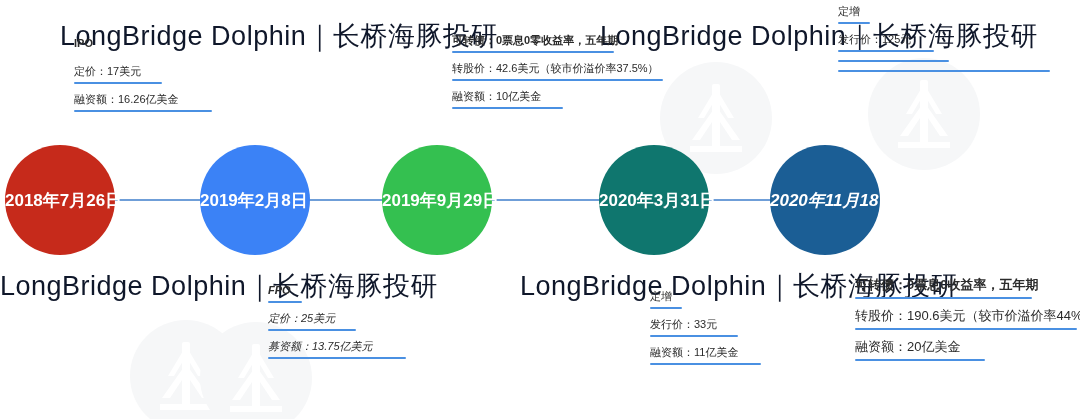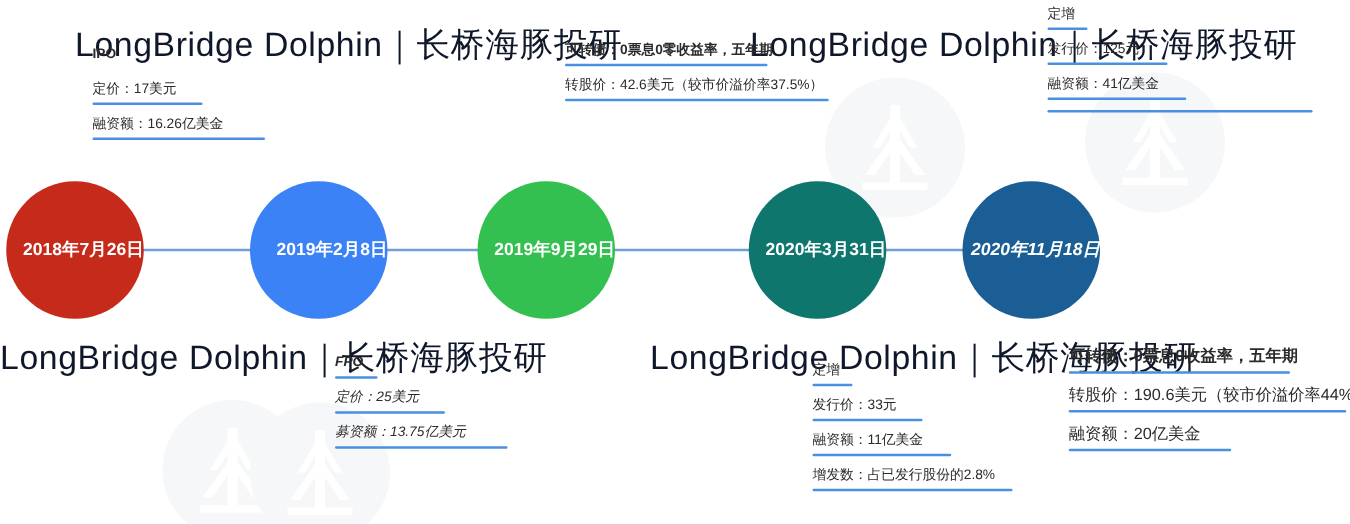--- a/index.html
+++ b/index.html
@@ -41,23 +41,23 @@
     height:2px;
     background:#6f9ed8;
     z-index:1;
   }
   .node {
     position:absolute;
     width:110px; height:110px;
     border-radius:50%;
     display:flex;
     align-items:center;
-    justify-content:flex-end;
+    justify-content:flex-start;
     color:#ffffff;
-    font-size:14px;
+    font-size:17px;
     font-weight:700;
     z-index:3;
     top:145px;
   }
   .node-label { pointer-events:none; white-space:nowrap; }
 
   
   .block { position:absolute; z-index:2; }
   .line-item { margin-bottom:8px; }
   .line-text {
@@ -171,32 +171,35 @@
       </div>
       <div class="block" style="left: 452px; top: 33px;">
         <div class="line-item">
           <div class="line-text bold">可转债：0票息0零收益率，五年期</div>
           <div class="rule" style="width: 162px;"></div>
         </div>
         <div class="line-item">
           <div class="line-text">转股价：42.6美元（较市价溢价率37.5%）</div>
           <div class="rule" style="width: 211px;"></div>
         </div>
+        <div class="line-item">
+          <div class="line-text">融资额：10亿美金</div>
+          <div class="rule" style="width: 111px;"></div>
+        </div>
       </div>
       <div class="block" style="left: 838px; top: 4px;">
         <div class="line-item">
           <div class="line-text">定增</div>
           <div class="rule" style="width: 32px;"></div>
         </div>
         <div class="line-item">
           <div class="line-text">发行价：125元</div>
           <div class="rule" style="width: 96px;"></div>
         </div>
         <div class="line-item">
-          <div class="line-text">融资额：41亿美金</div>
           <div class="rule" style="width: 111px;"></div>
         </div>
         <div class="line-item">
           <div class="rule" style="width: 212px;"></div>
         </div>
       </div>
       <div class="block" style="left: 268px; top: 283px; font-style: italic;">
         <div class="line-item">
           <div class="line-text bold">FPO</div>
           <div class="rule" style="width: 34px;"></div>
@@ -216,24 +219,20 @@
           <div class="rule" style="width: 32px;"></div>
         </div>
         <div class="line-item">
           <div class="line-text">发行价：33元</div>
           <div class="rule" style="width: 88px;"></div>
         </div>
         <div class="line-item">
           <div class="line-text">融资额：11亿美金</div>
           <div class="rule" style="width: 111px;"></div>
         </div>
-        <div class="line-item">
-          <div class="line-text">增发数：占已发行股份的2.8%</div>
-          <div class="rule" style="width: 160px;"></div>
-        </div>
       </div>
       <div class="block big" style="left: 855px; top: 276px;">
         <div class="line-item">
           <div class="line-text bold">可转债：0票息0收益率，五年期</div>
           <div class="rule" style="width: 177px;"></div>
         </div>
         <div class="line-item">
           <div class="line-text">转股价：190.6美元（较市价溢价率44%）</div>
           <div class="rule" style="width: 222px;"></div>
         </div>

